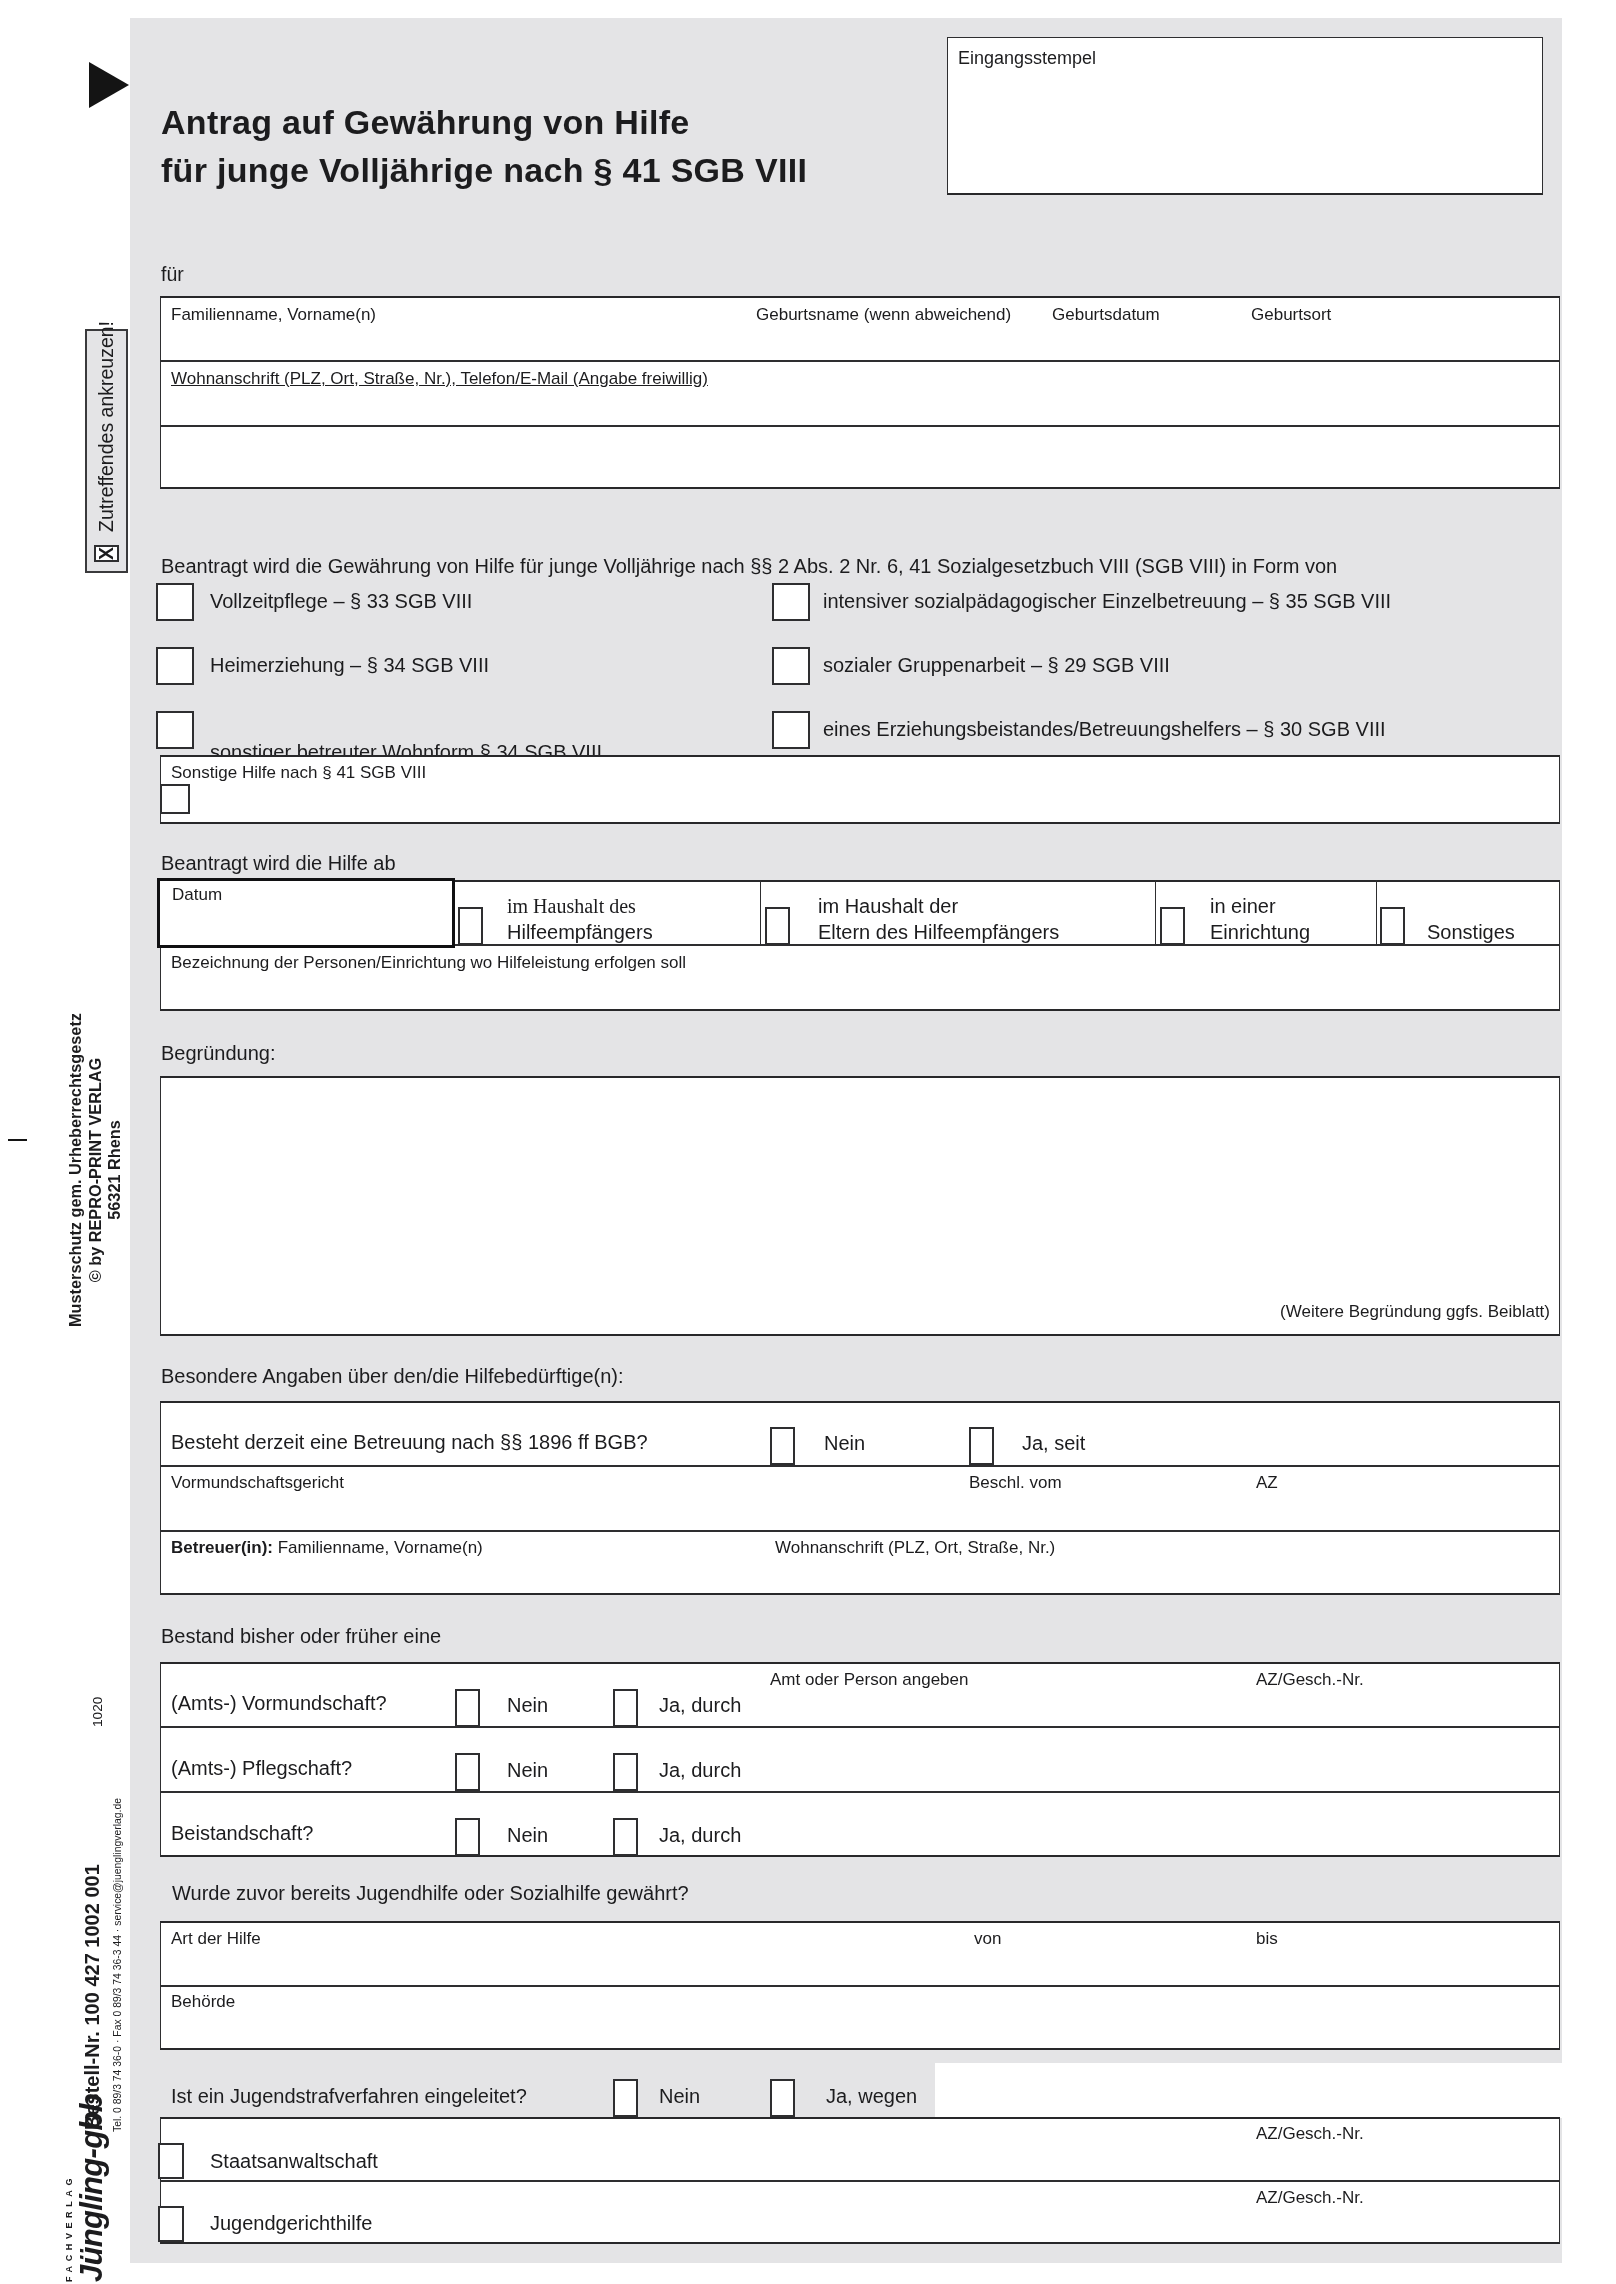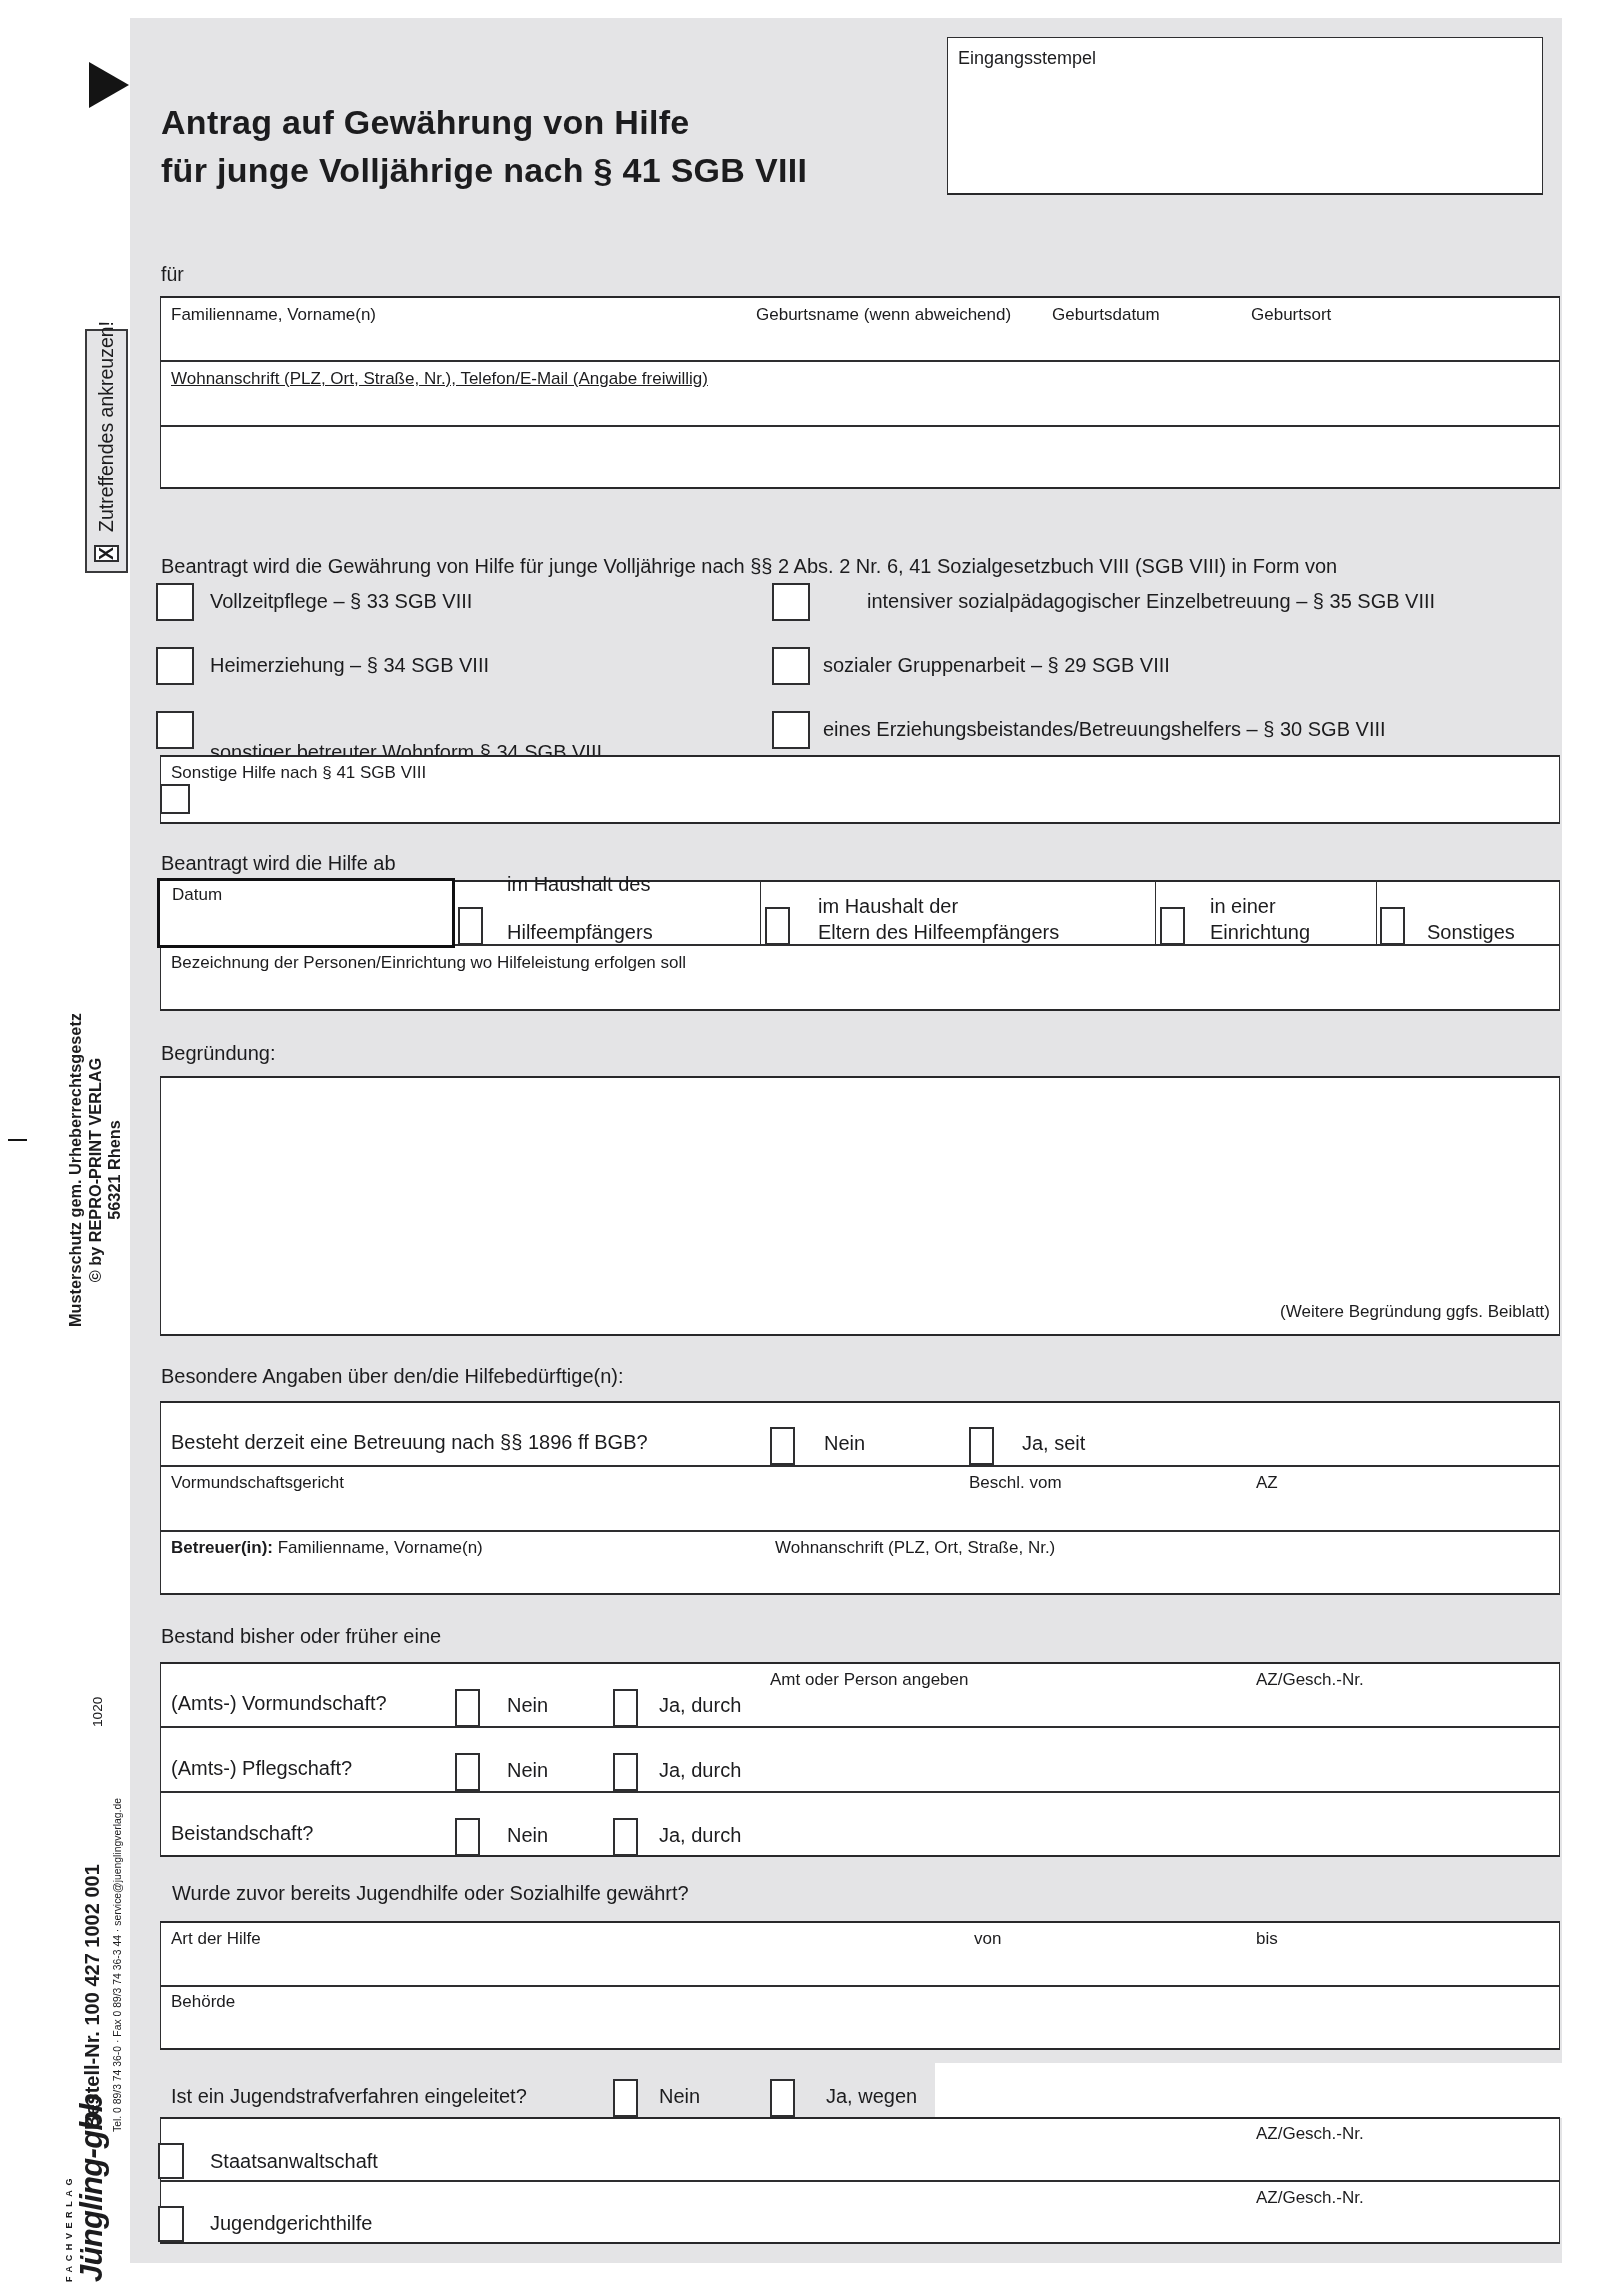--- a/index.html
+++ b/index.html
@@ -72,21 +72,21 @@
   <div class="abs lbl-s" style="left:756px; top:305px;">Geburtsname (wenn abweichend)</div>
   <div class="abs lbl-s" style="left:1052px; top:305px;">Geburtsdatum</div>
   <div class="abs lbl-s" style="left:1251px; top:305px;">Geburtsort</div>
   <div class="abs lbl-s" style="left:171px; top:369px;text-decoration:underline;">Wohnanschrift (PLZ, Ort, Straße, Nr.), Telefon/E-Mail (Angabe freiwillig)</div>
 
   <div class="abs lbl-m" style="left:161px; top:555px;">Beantragt wird die Gewährung von Hilfe für junge Volljährige nach §§ 2 Abs. 2 Nr. 6, 41 Sozialgesetzbuch VIII (SGB VIII) in Form von</div>
 
   <div class="cb big" style="left:156px; top:583px;"></div>
   <div class="abs lbl-m" style="left:210px; top:590px;">Vollzeitpflege – § 33 SGB VIII</div>
   <div class="cb big" style="left:772px; top:583px;"></div>
-  <div class="abs lbl-m" style="left:823px; top:590px;margin-left:44px;">intensiver sozialpädagogischer Einzelbetreuung – § 35 SGB VIII</div>
+  <div class="abs lbl-m" style="left:823px; top:590px;">intensiver sozialpädagogischer Einzelbetreuung – § 35 SGB VIII</div>
 
   <div class="cb big" style="left:156px; top:647px;"></div>
   <div class="abs lbl-m" style="left:210px; top:654px;">Heimerziehung – § 34 SGB VIII</div>
   <div class="cb big" style="left:772px; top:647px;"></div>
   <div class="abs lbl-m" style="left:823px; top:654px;">sozialer Gruppenarbeit – § 29 SGB VIII</div>
 
   <div class="cb big" style="left:156px; top:711px;"></div>
   <div class="abs lbl-m" style="left:210px; top:718px;margin-top:23px;">sonstiger betreuter Wohnform § 34 SGB VIII</div>
   <div class="cb big" style="left:772px; top:711px;"></div>
   <div class="abs lbl-m" style="left:823px; top:718px;">eines Erziehungsbeistandes/Betreuungshelfers – § 30 SGB VIII</div>
@@ -99,21 +99,21 @@
   <div class="panel" style="left:160px; top:880px; width:1400px; height:131px;"></div>
   <div class="hline" style="left:160px; top:944px; width:1400px;"></div>
   <div class="vline" style="left:760px; top:880px; height:65px;"></div>
   <div class="vline" style="left:1155px; top:880px; height:65px;"></div>
   <div class="vline" style="left:1376px; top:880px; height:65px;"></div>
 
   <div class="abs" style="left:157px; top:878px; width:298px; height:70px; background:#fff; box-sizing:border-box; border:3.3px solid #101012;"></div>
   <div class="abs lbl-s" style="left:172px; top:885px;">Datum</div>
 
   <div class="cb tab" style="left:458px; top:907px;"></div>
-  <div class="abs lbl-m" style="left:507px; top:873px;">im Haushalt des</div>
+  <div class="abs lbl-m" style="left:507px; top:895px;font-family:Liberation Serif, serif;">im Haushalt des</div>
   <div class="abs lbl-m" style="left:507px; top:921px;">Hilfeempfängers</div>
 
   <div class="cb tab" style="left:765px; top:907px;"></div>
   <div class="abs lbl-m" style="left:818px; top:895px;">im Haushalt der</div>
   <div class="abs lbl-m" style="left:818px; top:921px;">Eltern des Hilfeempfängers</div>
 
   <div class="cb tab" style="left:1160px; top:907px;"></div>
   <div class="abs lbl-m" style="left:1210px; top:895px;">in einer</div>
   <div class="abs lbl-m" style="left:1210px; top:921px;text-align:right;">Einrichtung</div>
 

